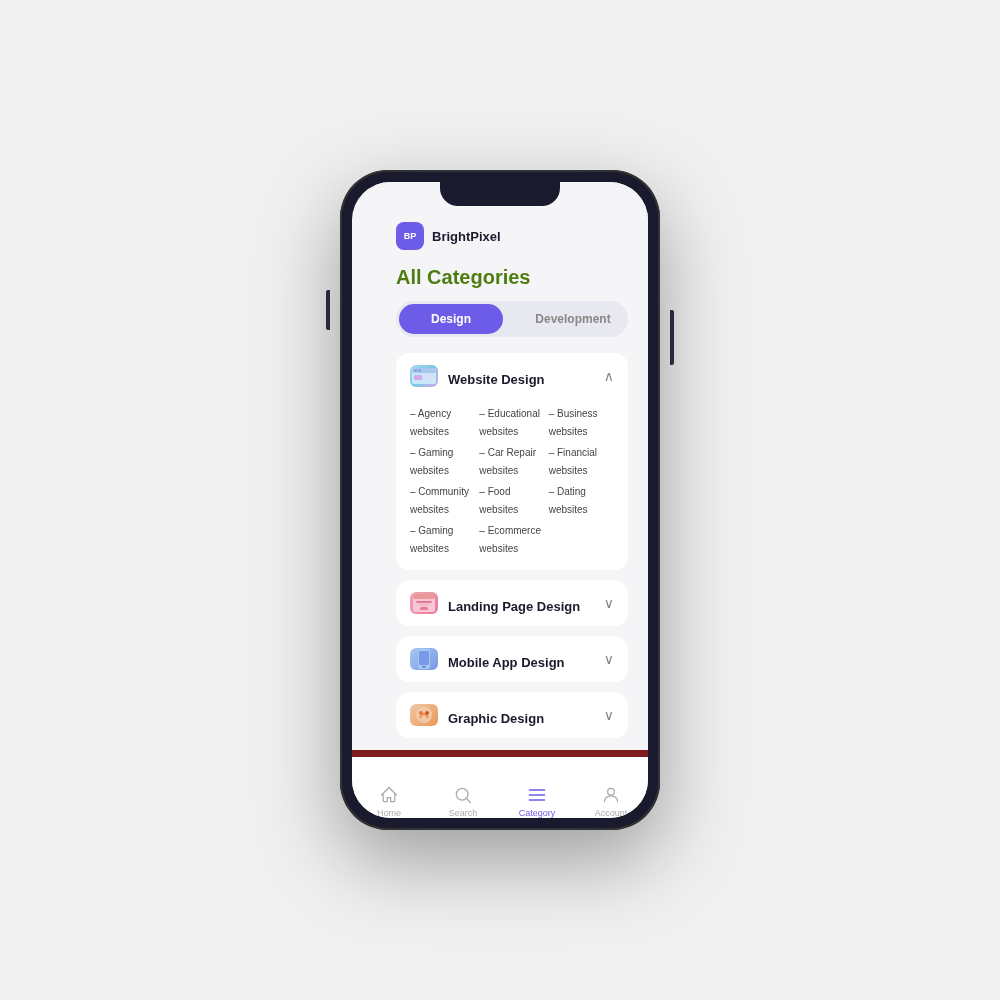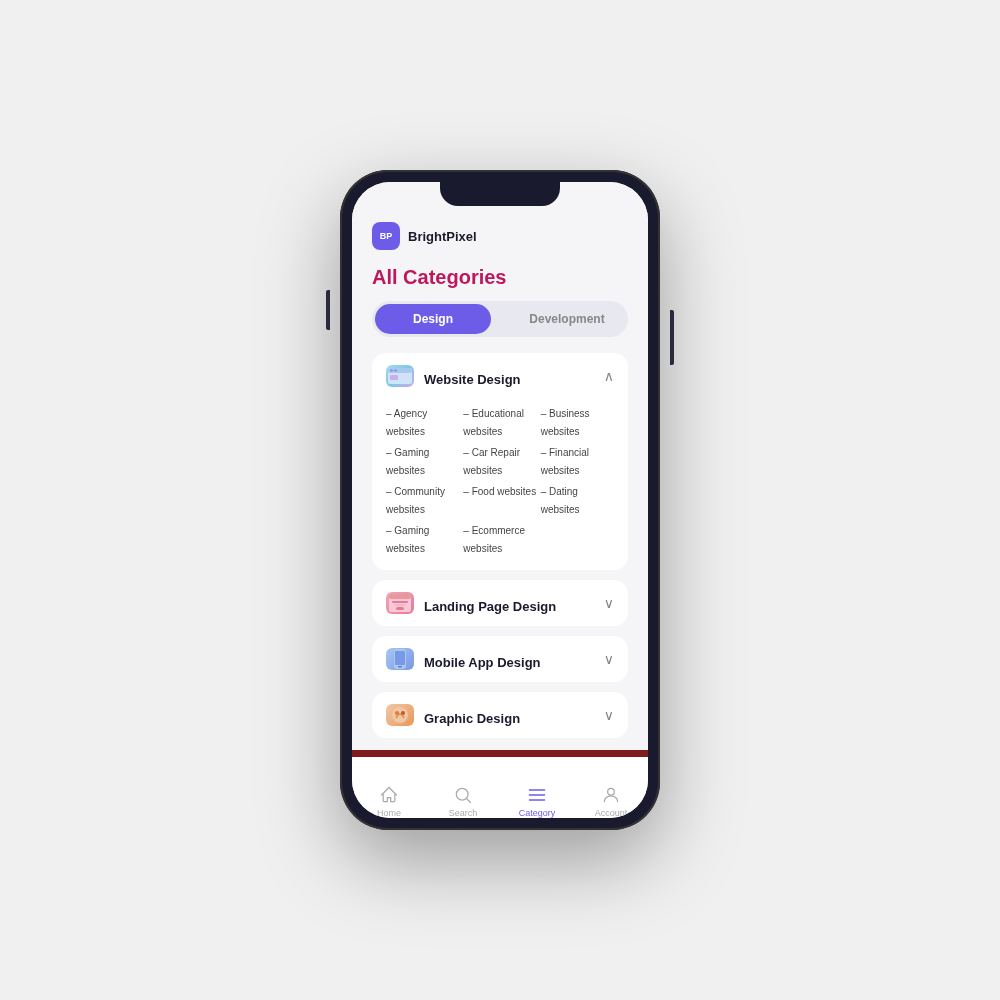--- a/index.html
+++ b/index.html
@@ -66,20 +66,21 @@
       height: 55px;
       background: #2a2a3e;
       border-radius: 0 2px 2px 0;
     }
 
     .screen-content {
       flex: 1;
       overflow-y: auto;
       padding-top: 28px;
       background: #f5f5f8;
+      margin-left: 24px;
     }
 
     .screen-content::-webkit-scrollbar { display: none; }
 
     
     .app-header {
       padding: 12px 20px 8px;
       display: flex;
       align-items: center;
       gap: 8px;
@@ -102,21 +103,21 @@
       font-size: 13px;
       font-weight: 700;
       color: #1a1a2e;
     }
 
     
     .page-title {
       padding: 8px 20px 12px;
       font-size: 20px;
       font-weight: 800;
-      color: #be185d;
+      color: #4d7c0f;
     }
 
     
     .tab-container {
       margin: 0 20px 16px;
       background: #e8e8f0;
       border-radius: 25px;
       padding: 3px;
       display: flex;
     }

